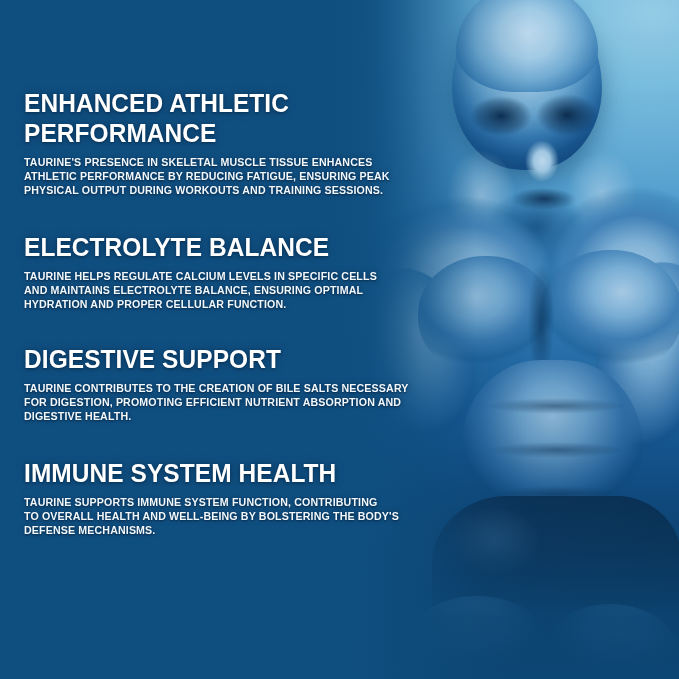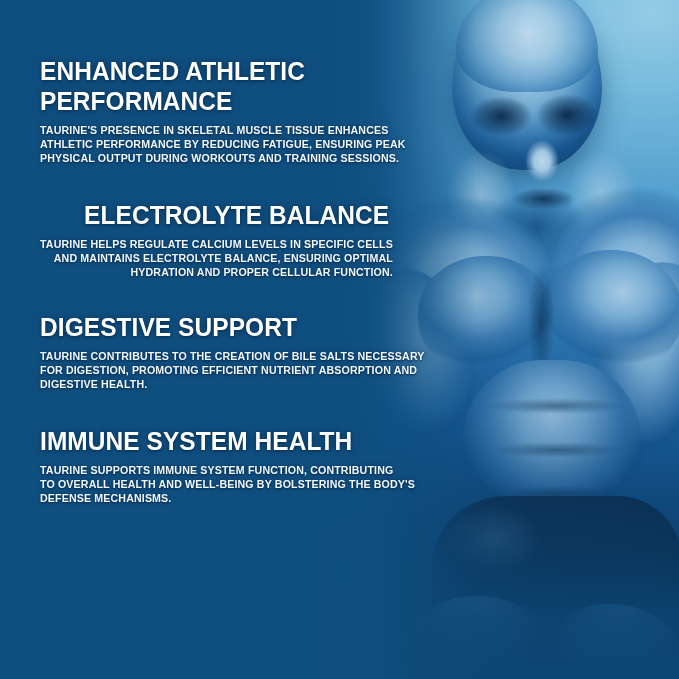--- a/index.html
+++ b/index.html
@@ -194,21 +194,22 @@
 
   
   .content {
     position: absolute;
     left: 0; top: 0;
     width: 679px; height: 679px;
     padding: 0;
   }
   .block {
     position: absolute;
-    left: 40px;
+    left: 24px;
+    margin-top: 32px;
   }
   .block-heading {
     margin: 0;
     color: #ffffff;
     font-size: 26px;
     line-height: 30px;
     font-weight: 700;
     letter-spacing: 0.1px;
     text-transform: uppercase;
     transform: scaleX(0.94);
@@ -225,21 +226,21 @@
     letter-spacing: 0.15px;
     text-transform: uppercase;
     transform: scaleX(0.95);
     transform-origin: left center;
     text-shadow: 0 1px 2px rgba(6,38,66,0.8), 0 0 6px rgba(6,38,66,0.5);
     white-space: pre-line;
     max-width: 430px;
   }
 
   #b0 { top: 56px; }
-  #b1 { top: 200px; text-align: right; }
+  #b1 { top: 200px; }
   #b2 { top: 312px; }
   #b3 { top: 426px; }
   #b4 { top: 538px; }
 </style>
 </head>
 <body>
 
 <div id="infographic">
 
   <div class="photo-layer bg-base"></div>

